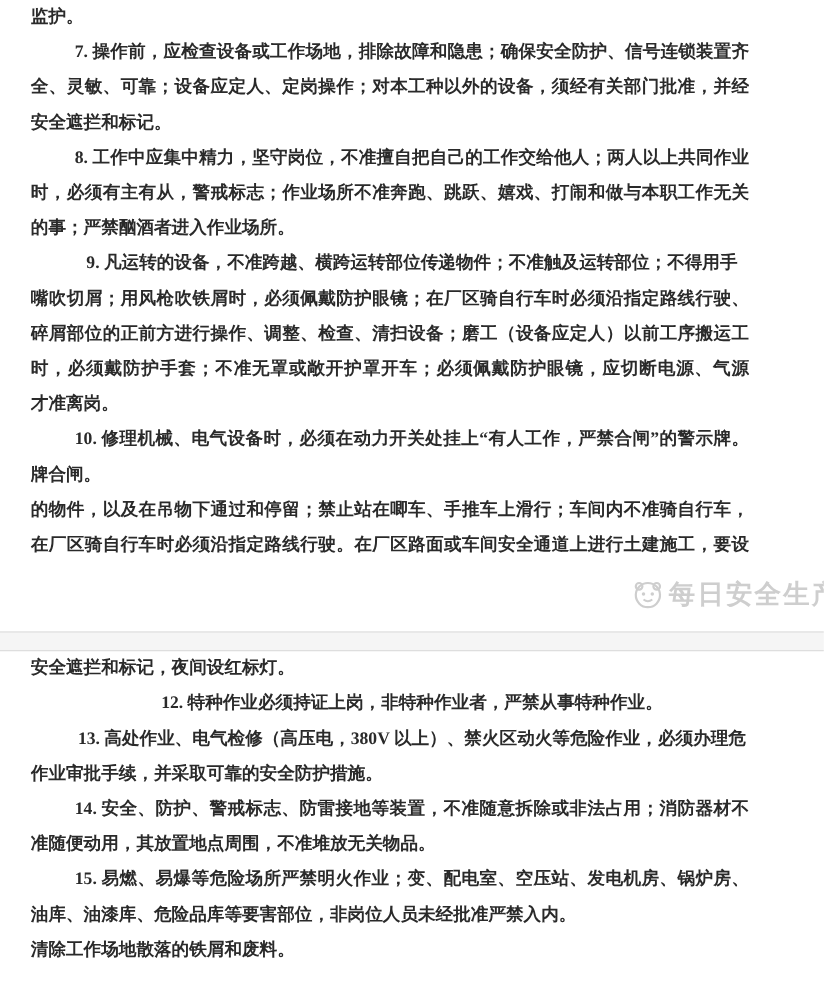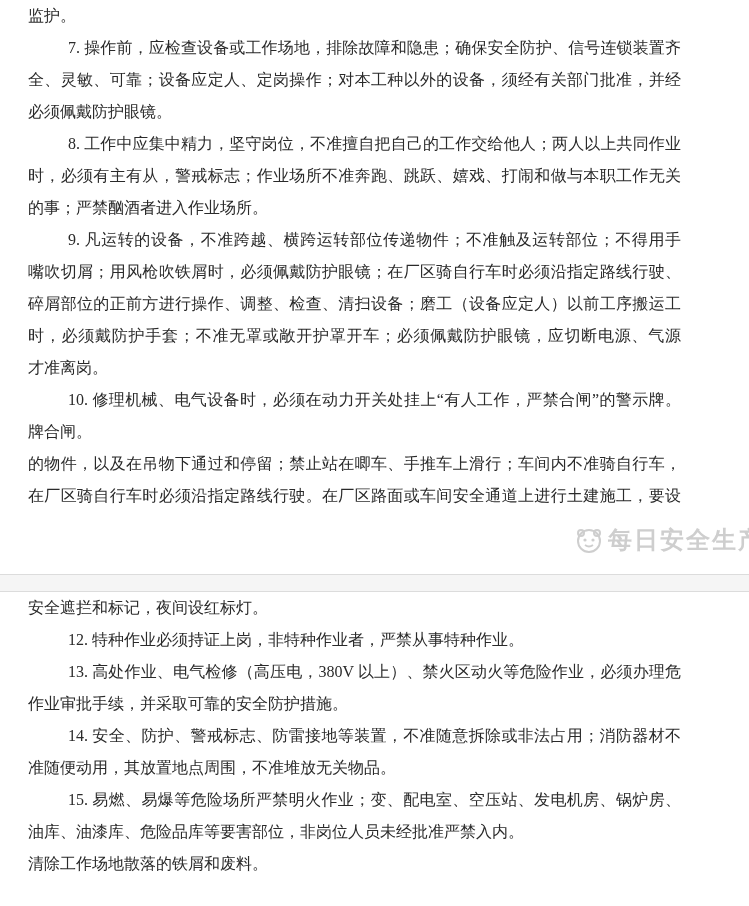--- a/index.html
+++ b/index.html
@@ -29,27 +29,29 @@
     border-top:1px solid #dcdcdc;
     border-bottom:1px solid #dcdcdc;
   }
   .line{
     height:32px;
     line-height:32px;
     font-size:16px;
     overflow:hidden;
     white-space:normal;
     text-align:left;
+    font-weight:bold;
   }
   .line.fill{
     text-align:justify;
     text-align-last:justify;
   }
   .line.indent{
     padding-left:40px;
+    text-align:center;
   }
   .watermark{
     position:absolute;
     z-index:1;
     left:574px;
     top:524px;
     height:32px;
     display:flex;
     align-items:center;
     gap:4px;
@@ -79,21 +81,21 @@
         <path d="M11 20 q4 3 8 0" stroke="#c9c9c9" stroke-width="1.8" fill="none"></path>
       </svg>
     </span>
     <span>每日安全生产</span>
   </div>
 
   <div class="page page-1">
       <div class="line">监护。</div>
       <div class="line indent fill">7. 操作前，应检查设备或工作场地，排除故障和隐患；确保安全防护、信号连锁装置齐</div>
       <div class="line fill">全、灵敏、可靠；设备应定人、定岗操作；对本工种以外的设备，须经有关部门批准，并经</div>
-      <div class="line">必须佩戴防护眼镜。</div>
+      <div class="line">安全遮拦和标记。</div>
       <div class="line indent fill">8. 工作中应集中精力，坚守岗位，不准擅自把自己的工作交给他人；两人以上共同作业</div>
       <div class="line fill">时，必须有主有从，警戒标志；作业场所不准奔跑、跳跃、嬉戏、打闹和做与本职工作无关</div>
       <div class="line">的事；严禁酗酒者进入作业场所。</div>
       <div class="line indent fill">9. 凡运转的设备，不准跨越、横跨运转部位传递物件；不准触及运转部位；不得用手拉、</div>
       <div class="line fill">嘴吹切屑；用风枪吹铁屑时，必须佩戴防护眼镜；在厂区骑自行车时必须沿指定路线行驶、</div>
       <div class="line fill">碎屑部位的正前方进行操作、调整、检查、清扫设备；磨工（设备应定人）以前工序搬运工件</div>
       <div class="line fill">时，必须戴防护手套；不准无罩或敞开护罩开车；必须佩戴防护眼镜，应切断电源、气源</div>
       <div class="line">才准离岗。</div>
       <div class="line indent fill">10. 修理机械、电气设备时，必须在动力开关处挂上“有人工作，严禁合闸”的警示牌。</div>
       <div class="line">牌合闸。</div>

